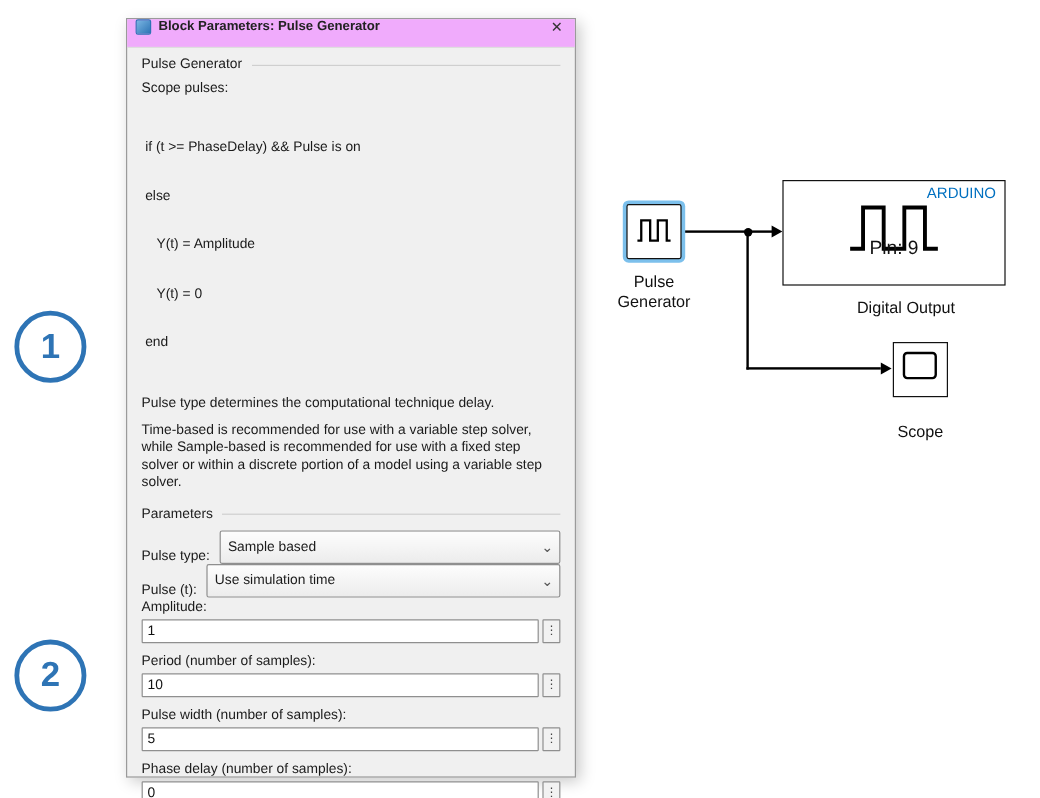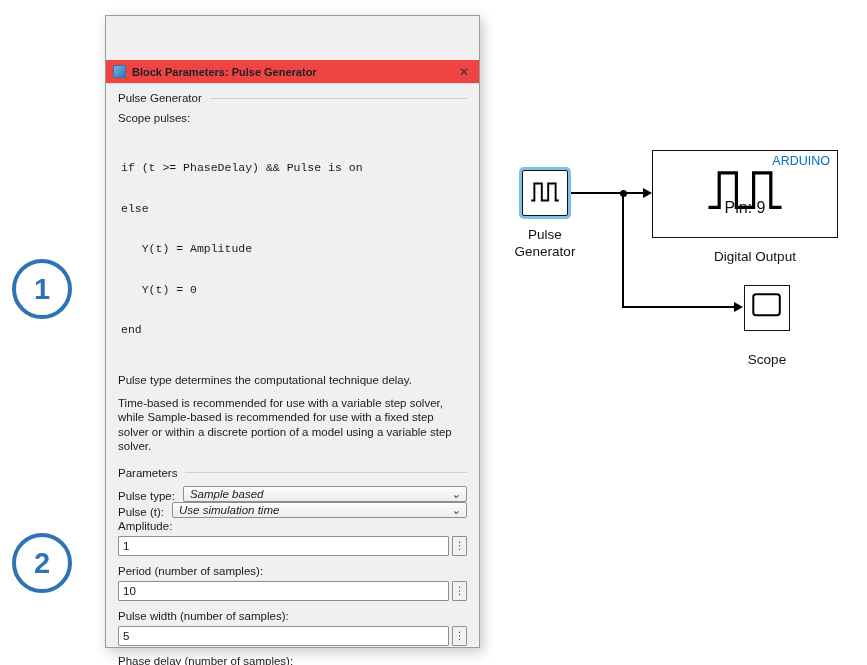--- a/index.html
+++ b/index.html
@@ -9,43 +9,43 @@
   }
 
   
   .dialog{
     position:absolute;left:105px;top:15px;width:375px;height:633px;
     background:#f0f0f0;border:1px solid #9a9a9a;
     box-shadow:3px 4px 12px rgba(0,0,0,.22);
     display:flex;flex-direction:column;font-size:11.5px;box-sizing:border-box;
   }
   .titlebar{
-    height:23px;flex:0 0 auto;display:flex;align-items:center;gap:6px;
-    padding:0 7px;background:#ef4444;border-bottom:1px solid #dedede;margin-top:44px;
+    height:23px;flex:0 0 auto;display:flex;align-items:flex-start;gap:6px;
+    padding:0 7px;background:#f0abfc;border-bottom:1px solid #dedede;
   }
   .title-icon{width:13px;height:13px;border-radius:2px;flex:0 0 auto;
     background:linear-gradient(135deg,#7ab6e2 0%,#2e74b5 100%);border:1px solid #2e74b5;box-sizing:border-box}
   .title{flex:1;font-weight:700;font-size:11px;color:#222;white-space:nowrap;overflow:hidden}
   .close{font-size:12px;color:#333;padding:0 3px;cursor:default}
 
   .body{flex:1;display:flex;flex-direction:column;padding:6px 12px 10px;min-height:0}
 
   .group-head{display:flex;align-items:center;margin:2px 0 7px}
   .group-head .rule{flex:1;height:1px;background:#cfcfcf;margin-left:8px}
 
   .note{margin:0 0 9px;line-height:14px}
-  .code{margin:0 0 9px 3px;line-height:13.5px;white-space:pre;font-family:Liberation Mono, monospace}
+  .code{margin:0 0 9px 3px;line-height:13.5px;white-space:pre;font-family:Liberation Sans, sans-serif}
   .para{margin:0 0 11px;line-height:14.5px}
 
   .combo-row{display:flex;align-items:flex-end;gap:8px;margin:0 0 0}
   .combo-row>label{flex:0 0 auto;white-space:nowrap}
   .combo{
-    flex:1;height:16px;box-sizing:border-box;border:1px solid #8f8f8f;border-radius:2px;
+    flex:1;height:28px;box-sizing:border-box;border:1px solid #8f8f8f;border-radius:2px;
     background:linear-gradient(#fdfdfd,#ececec);
-    display:flex;align-items:center;padding:0 5px 0 6px;font-style:italic;
+    display:flex;align-items:center;padding:0 5px 0 6px;
   }
   .combo-value{flex:1;white-space:nowrap;overflow:hidden}
   .combo-arrow{color:#555;font-size:12px;line-height:10px}
 
   .field{margin:0 0 7px}
   .field>label{display:block;margin:2px 0 4px}
   .input-row{display:flex;align-items:stretch;gap:3px}
   .input-row input{
     flex:1;height:20px;box-sizing:border-box;border:1px solid #8f8f8f;border-radius:1px;
     background:#fff;font:inherit;padding:0 4px;color:#111;outline:none;

